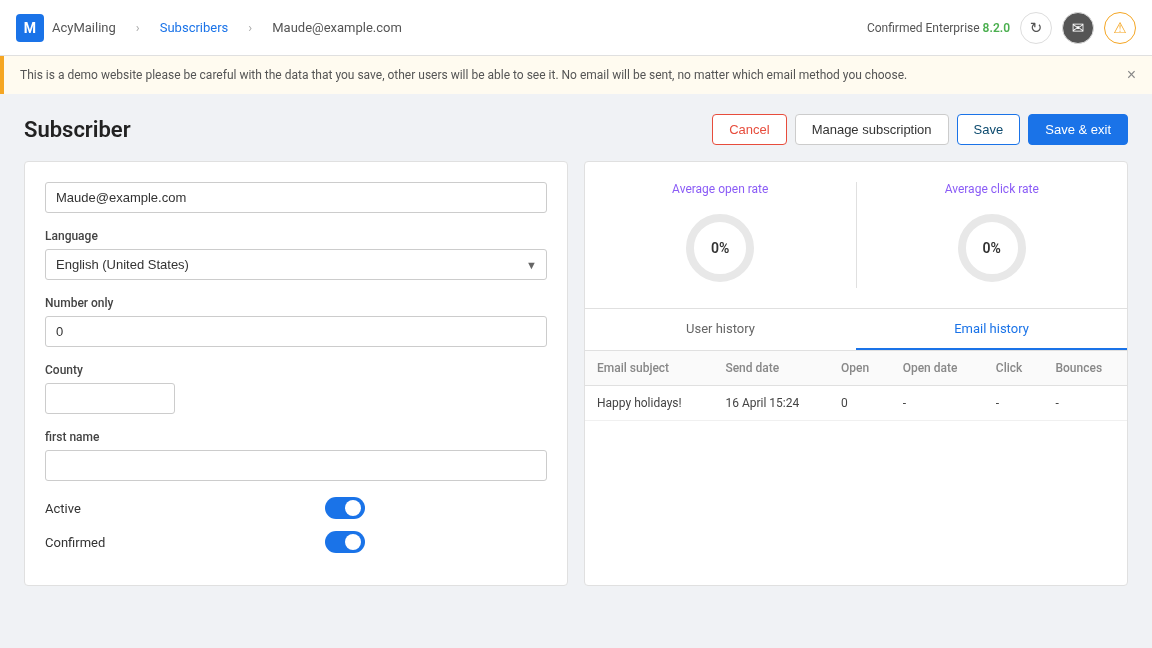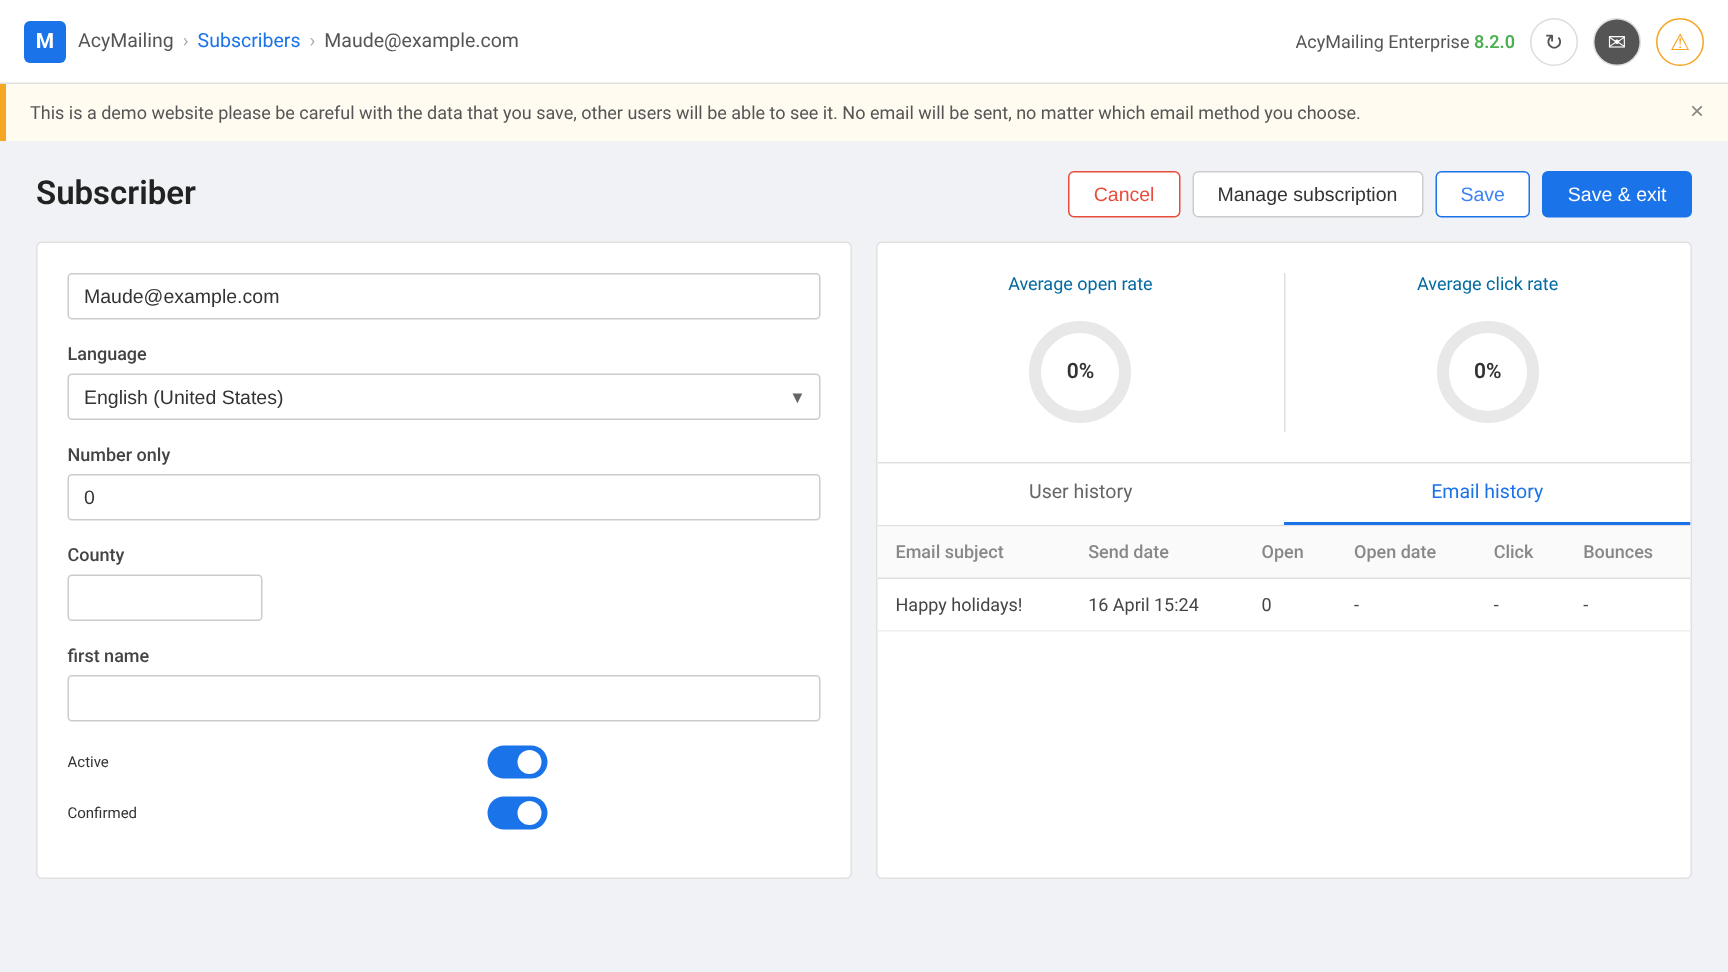--- a/index.html
+++ b/index.html
@@ -35,21 +35,21 @@
       display: flex;
       align-items: center;
       justify-content: center;
       color: white;
       font-weight: bold;
       font-size: 14px;
     }
     .breadcrumb {
       display: flex;
       align-items: center;
-      gap: 6px;
+      gap: 20px;
       font-size: 13px;
       color: #555;
     }
     .breadcrumb-sep {
       color: #aaa;
     }
     .header-right {
       display: flex;
       align-items: center;
       gap: 10px;
@@ -123,21 +123,21 @@
       color: #e74c3c;
     }
     .btn-manage {
       background: #fff;
       border-color: #ccc;
       color: #333;
     }
     .btn-save {
       background: #fff;
       border-color: #1a73e8;
-      color: #3b82f6;
+      color: #0c4a6e;
     }
     .btn-save-exit {
       background: #1a73e8;
       border-color: #1a73e8;
       color: #fff;
     }
 
     
     .content-grid {
       display: grid;
@@ -203,21 +203,21 @@
 
     
     .toggle-row {
       display: flex;
       align-items: center;
       justify-content: space-between;
       margin-bottom: 12px;
       max-width: 320px;
     }
     .toggle-label {
-      font-size: 10px;
+      font-size: 13px;
       color: #333;
       display: flex;
       align-items: center;
       gap: 4px;
     }
     .toggle {
       position: relative;
       width: 40px;
       height: 22px;
     }
@@ -266,21 +266,21 @@
       flex-direction: column;
       align-items: center;
       gap: 12px;
       padding: 0 20px;
     }
     .stat-item:first-child {
       border-right: 1px solid #e0e0e0;
     }
     .stat-label {
       font-size: 12px;
-      color: #0369a1;
+      color: #8b5cf6;
     }
 
     
     .donut-wrap {
       position: relative;
       width: 80px;
       height: 80px;
     }
     .donut-wrap svg {
       transform: rotate(-90deg);
@@ -343,21 +343,21 @@
     <div class="breadcrumb">
       <span>AcyMailing</span>
       <span class="breadcrumb-sep">›</span>
       <span style="cursor:pointer;color:#1a73e8;">Subscribers</span>
       <span class="breadcrumb-sep">›</span>
       <span>Maude@example.com</span>
     </div>
   </div>
   <div class="header-right">
     <div style="font-size:12px;color:#555;">
-      <span>AcyMailing Enterprise</span>
+      <span>Confirmed Enterprise</span>
       <span style="color:#4caf50;font-weight:600;">8.2.0</span>
     </div>
     <button class="header-icon-btn" title="Refresh">↻</button>
     <button class="header-icon-btn" title="Email settings" style="background:#555;color:#fff;">✉</button>
     <button class="header-icon-btn" title="Warning" style="background:#fff;border-color:#f5a623;color:#f5a623;">⚠</button>
   </div>
 </div>
 
 <div class="alert-banner">
   <span>This is a demo website please be careful with the data that you save, other users will be able to see it. No email will be sent, no matter which email method you choose.</span>

